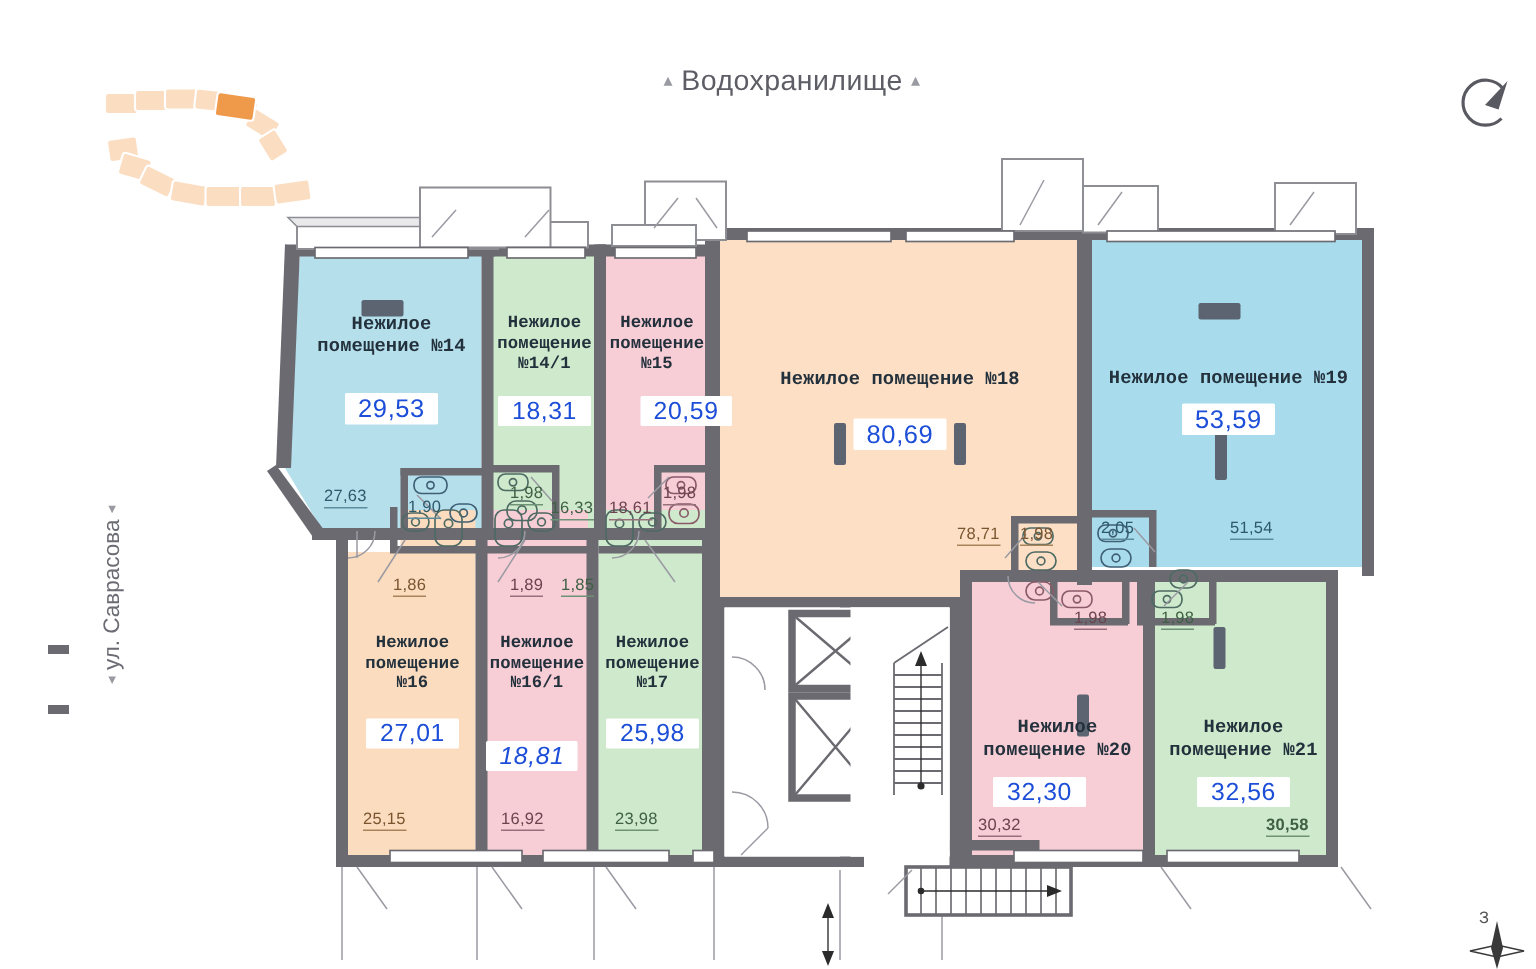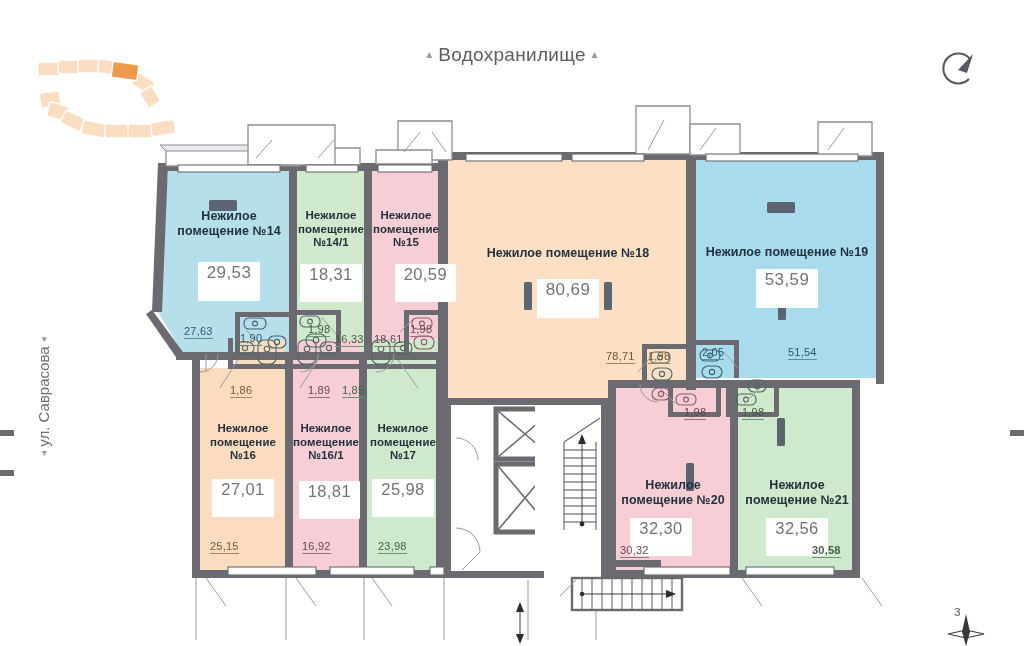--- a/index.html
+++ b/index.html
@@ -12,20 +12,21 @@
     height: 646px;
     position: relative;
     overflow: hidden;
     font-family: "Liberation Sans", sans-serif;
     color: #3a3a3a;
   }
 
   #plan-root {
     position: absolute;
     inset: 0;
+    margin-left: 32px;
   }
 
   svg#floorplan {
     position: absolute;
     left: 0;
     top: 0;
     width: 1024px;
     height: 646px;
     display: block;
   }
@@ -83,28 +84,29 @@
     margin-top: 3px;
   }
 
   
   .room-name {
     font-size: 12.5px;
     font-weight: bold;
     color: #23313c;
     text-align: center;
     letter-spacing: .1px;
+    font-family: Liberation Mono, monospace;
   }
   .room-name.sm { font-size: 11.5px; }
   .room-area {
     display: inline-block;
     background: #ffffff;
-    color: #737373;
+    color: #1d4ed8;
     font-size: 16.5px;
-    padding: 1px 9px 18px 9px;
+    padding: 1px 9px 0 9px;
     border-radius: 1px;
     letter-spacing: .4px;
   }
   .room-area.lg { font-size: 17px; }
 
   .sub-area {
     font-size: 11px;
     color: #4c5a5e;
     border-bottom: 1px solid #6f8089;
     padding-bottom: 0px;
@@ -543,21 +545,21 @@
 <div class="lbl" style="left:696px; top:269px; width:182px; text-align:center;"><span class="room-area lg">53,59</span></div>
 <div class="lbl sub-area bl" style="left:702px; top:346px;">2,05</div>
 <div class="lbl sub-area bl" style="left:788px; top:346px;">51,54</div>
 
 <div class="lbl room-name sm" style="left:200px; top:422px; width:86px;"><span>Нежилое</span><br><span>помещение</span><br><span>№16</span></div>
 <div class="lbl" style="left:200px; top:479px; width:86px; text-align:center;"><span class="room-area">27,01</span></div>
 <div class="lbl sub-area or" style="left:230px; top:384px;">1,86</div>
 <div class="lbl sub-area or" style="left:210px; top:540px;">25,15</div>
 
 <div class="lbl room-name sm" style="left:292px; top:422px; width:68px;"><span>Нежилое</span><br><span>помещение</span><br><span>№16/1</span></div>
-<div class="lbl" style="left:292px; top:481px; width:68px; text-align:right;"><span class="room-area">18,81</span></div>
+<div class="lbl" style="left:292px; top:494px; width:68px; text-align:left;font-style:italic;"><span class="room-area">18,81</span></div>
 <div class="lbl sub-area pk" style="left:308px; top:384px;">1,89</div>
 <div class="lbl sub-area pk" style="left:302px; top:540px;">16,92</div>
 
 <div class="lbl room-name sm" style="left:367px; top:422px; width:72px;"><span>Нежилое</span><br><span>помещение</span><br><span>№17</span></div>
 <div class="lbl" style="left:367px; top:479px; width:72px; text-align:center;"><span class="room-area">25,98</span></div>
 <div class="lbl sub-area gr" style="left:342px; top:384px;">1,85</div>
 <div class="lbl sub-area gr" style="left:378px; top:540px;">23,98</div>
 
 <div class="lbl room-name" style="left:616px; top:478px; width:114px;"><span>Нежилое</span><br><span>помещение №20</span></div>
 <div class="lbl" style="left:616px; top:518px; width:90px; text-align:center;"><span class="room-area">32,30</span></div>

